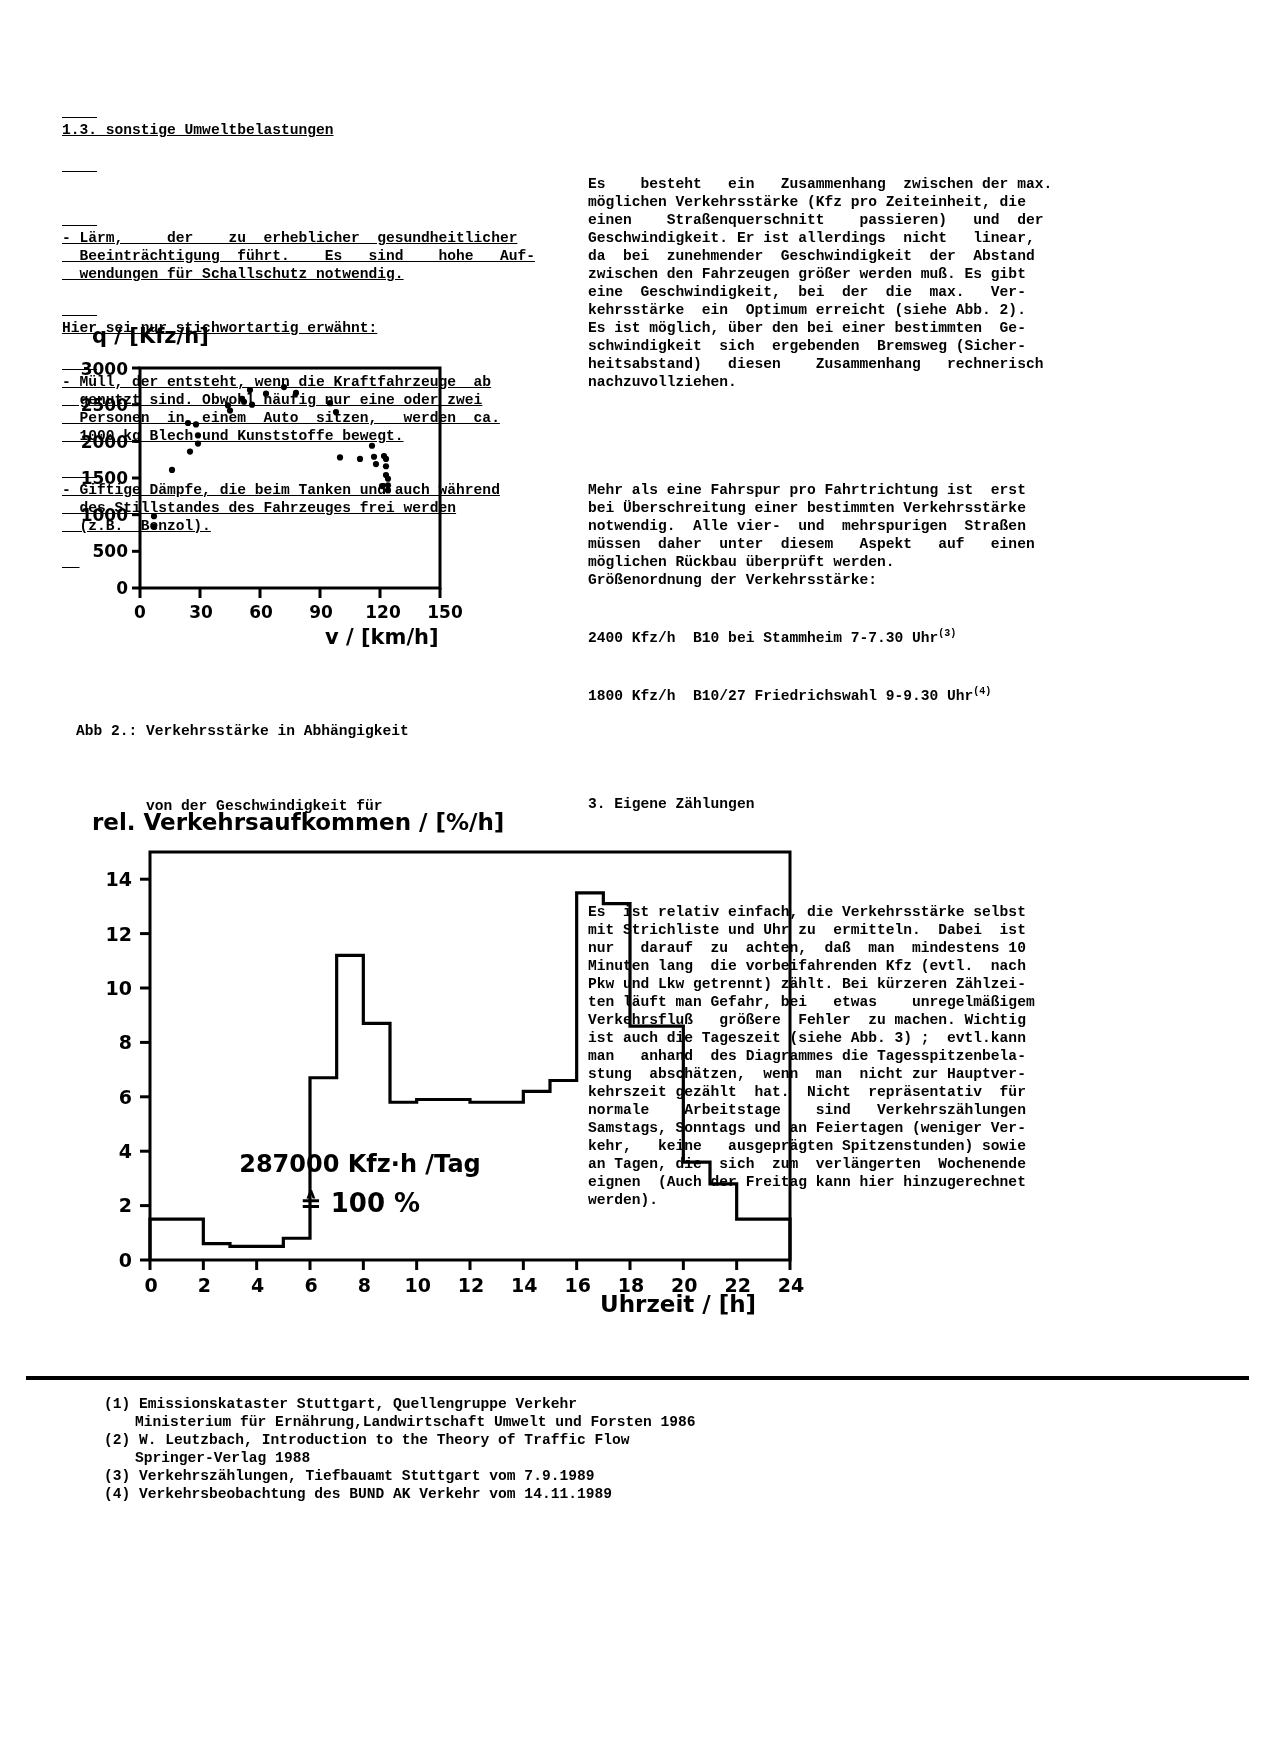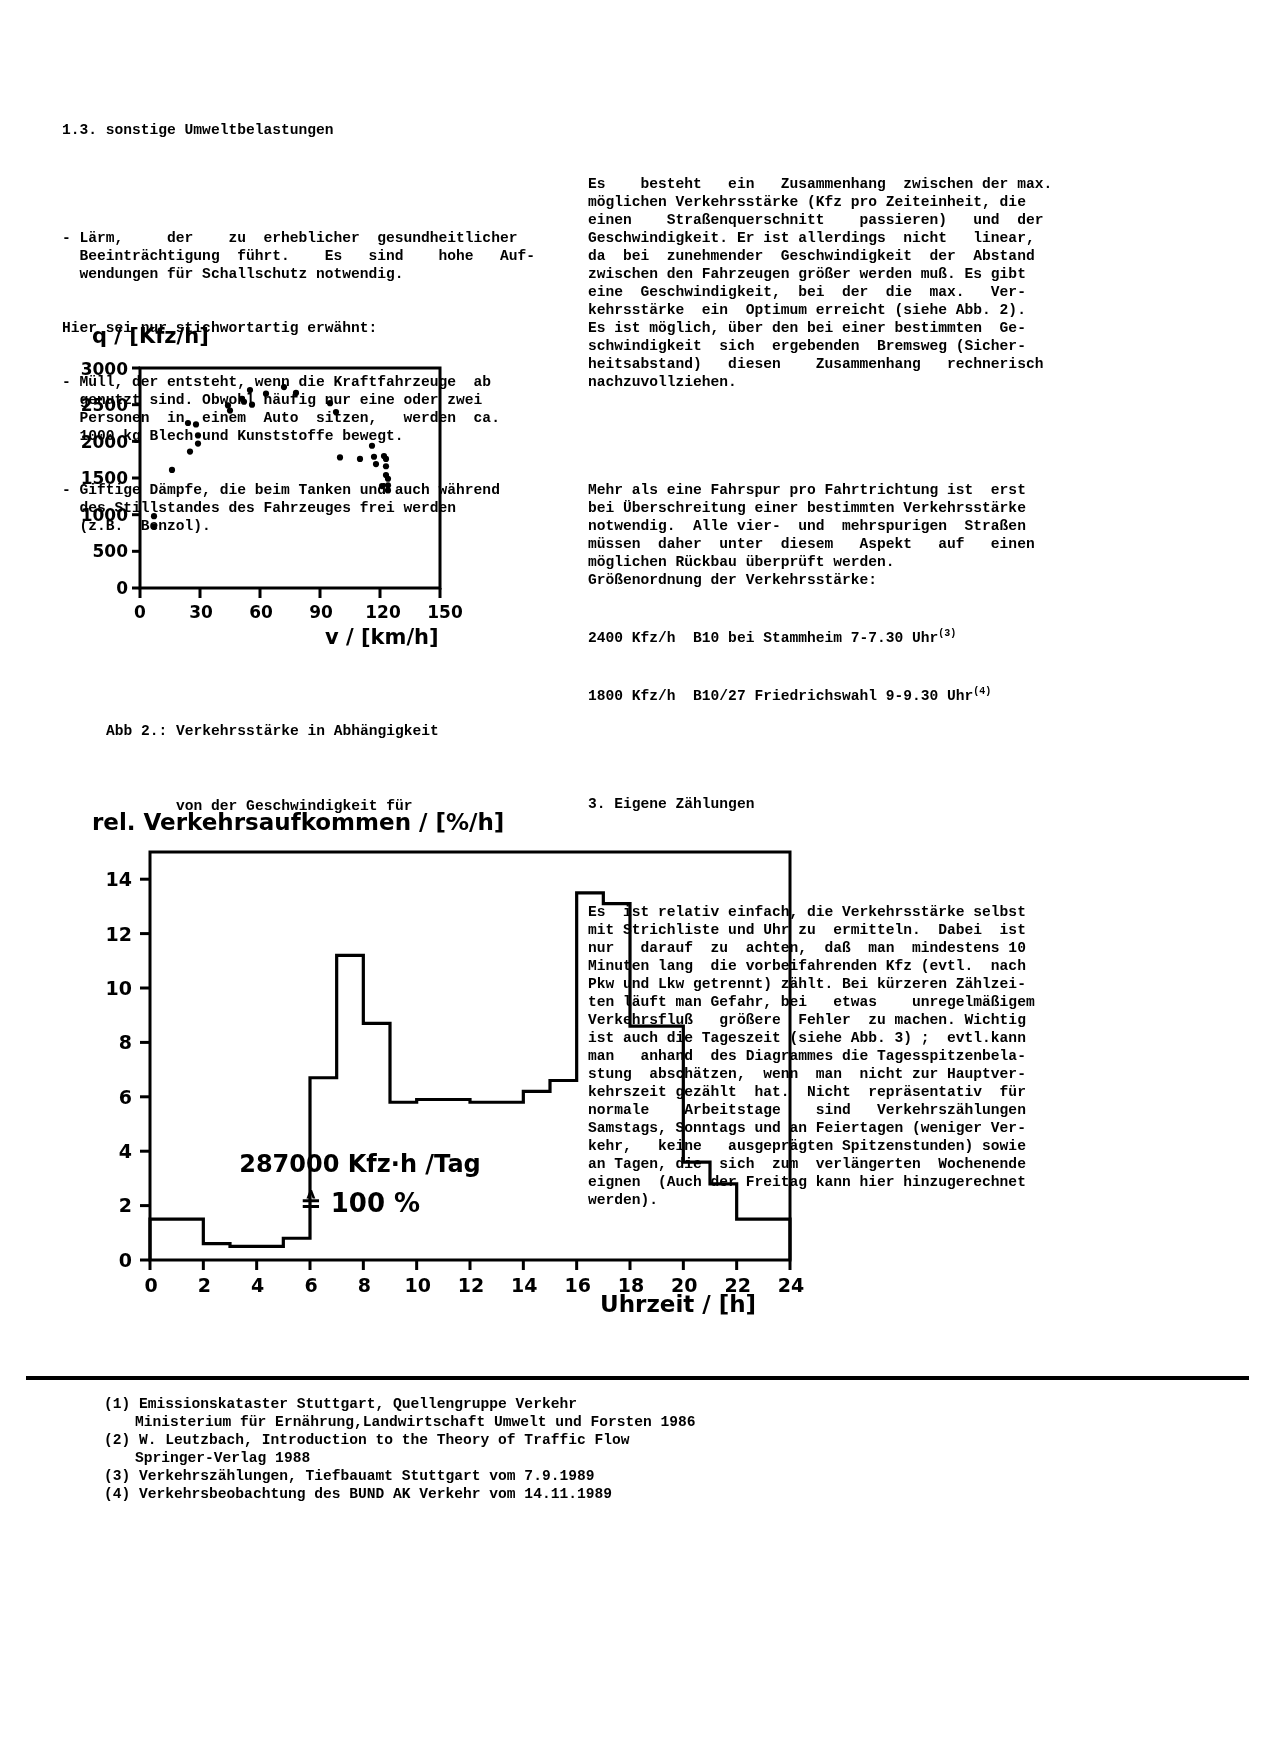--- a/index.html
+++ b/index.html
@@ -22,36 +22,35 @@
 
   
   .col {
     position: absolute;
     font-size: 14.6px;
     line-height: 18.0px;
     font-weight: bold;
     letter-spacing: 0px;
     white-space: pre;
   }
-  .col-left  { left: 62px;  top: 85px;  width: 520px; }
+  .col-left  { left: 62px;  top: 85px;  width: 520px; text-decoration: underline; }
   .col-right { left: 588px; top: 85px;  width: 600px; }
 
   .heading { font-weight: bold; }
   .para { margin: 0; }
   .gap { height: 18px; }
   .sup { font-size: 10px; vertical-align: super; }
 
   
   .caption {
     position: absolute;
     font-size: 14.6px;
     line-height: 25px;
     font-weight: bold;
     white-space: pre;
-    margin-left: 30px;
   }
   #abb2-caption { left: 76px; top: 669px; width: 500px; text-align: left; }
   #abb3-caption { left: 76px; top: 1316px; width: 700px; }
 
   
   .hand {
     font-family: "DejaVu Sans", sans-serif;
     font-weight: bold;
   }
 

